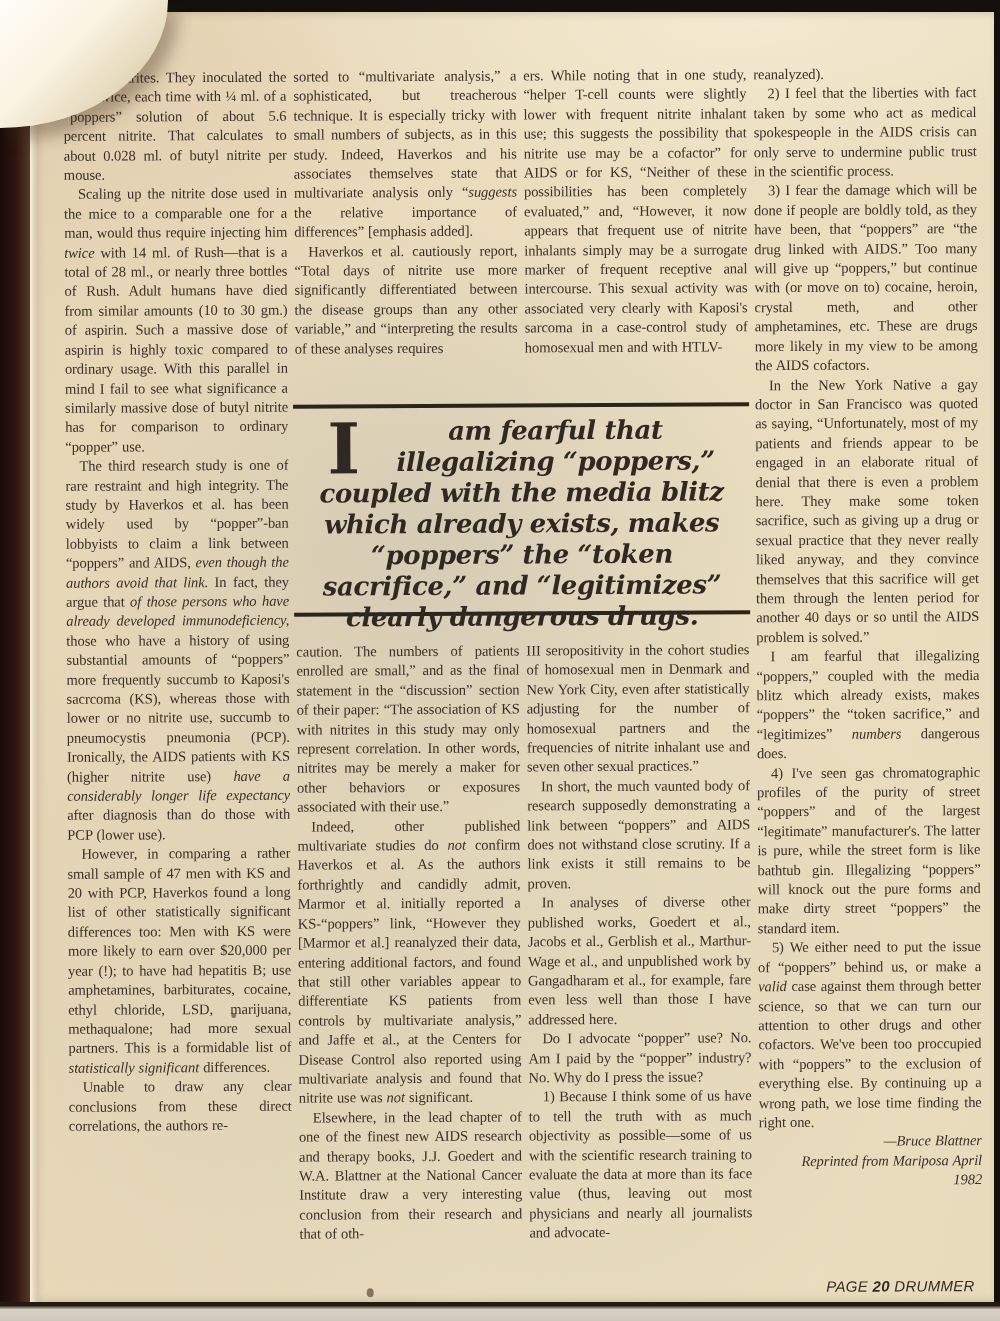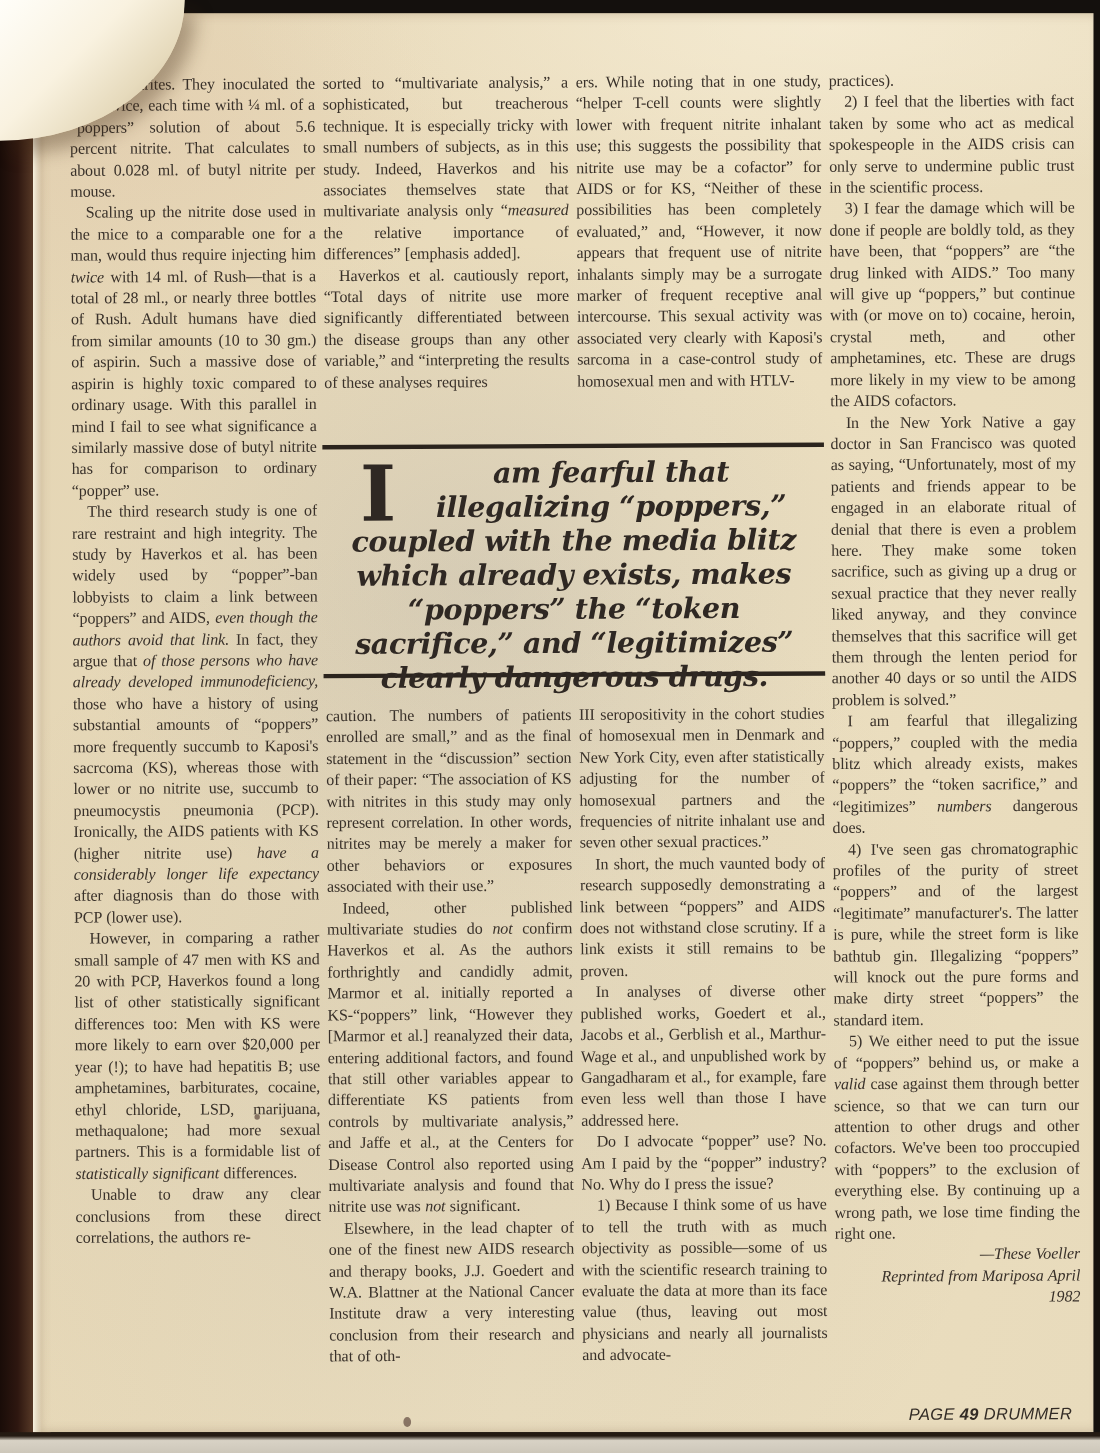--- a/index.html
+++ b/index.html
@@ -88,21 +88,21 @@
     <div class="content">
 
       <div class="col col1">
           <p><span>fects of nitrites. They inoculated the mice twice, each time with ¼ ml. of a “poppers” solution of about 5.6 percent nitrite. That calculates to about 0.028 ml. of butyl nitrite per mouse.</span></p>
           <p class="indent"><span>Scaling up the nitrite dose used in the mice to a comparable one for a man, would thus require injecting him </span><span class="it">twice</span><span> with 14 ml. of Rush—that is a total of 28 ml., or nearly three bottles of Rush. Adult humans have died from similar amounts (10 to 30 gm.) of aspirin. Such a massive dose of aspirin is highly toxic compared to ordinary usage. With this parallel in mind I fail to see what significance a similarly massive dose of butyl nitrite has for comparison to ordinary “popper” use.</span></p>
           <p class="indent"><span>The third research study is one of rare restraint and high integrity. The study by Haverkos et al. has been widely used by “popper”-ban lobbyists to claim a link between “poppers” and AIDS, </span><span class="it">even though the authors avoid that link.</span><span> In fact, they argue that </span><span class="it">of those persons who have already developed immunodeficiency,</span><span> those who have a history of using substantial amounts of “poppers” more frequently succumb to Kaposi's sacrcoma (KS), whereas those with lower or no nitrite use, succumb to pneumocystis pneumonia (PCP). Ironically, the AIDS patients with KS (higher nitrite use) </span><span class="it">have a considerably longer life expectancy</span><span> after diagnosis than do those with PCP (lower use).</span></p>
           <p class="indent"><span>However, in comparing a rather small sample of 47 men with KS and 20 with PCP, Haverkos found a long list of other statistically significant differences too: Men with KS were more likely to earn over $20,000 per year (!); to have had hepatitis B; use amphetamines, barbiturates, cocaine, ethyl chloride, LSD, marijuana, methaqualone; had more sexual partners. This is a formidable list of </span><span class="it">statistically significant</span><span> differences.</span></p>
           <p class="indent"><span>Unable to draw any clear conclusions from these direct correlations, the authors re-</span></p>
         </div>
       <div class="col col2a">
-          <p><span>sorted to “multivariate analysis,” a sophisticated, but treacherous technique. It is especially tricky with small numbers of subjects, as in this study. Indeed, Haverkos and his associates themselves state that multivariate analysis only “</span><span class="it">measured</span><span> the relative importance of differences” [emphasis added].</span></p>
+          <p><span>sorted to “multivariate analysis,” a sophisticated, but treacherous technique. It is especially tricky with small numbers of subjects, as in this study. Indeed, Haverkos and his associates themselves state that multivariate analysis only “</span><span class="it">suggests</span><span> the relative importance of differences” [emphasis added].</span></p>
           <p class="indent"><span>Haverkos et al. cautiously report, “Total days of nitrite use more significantly differentiated between the disease groups than any other variable,” and “interpreting the results of these analyses requires</span></p>
         </div>
       <div class="col col3a">
           <p><span>ers. While noting that in one study, “helper T-cell counts were slightly lower with frequent nitrite inhalant use; this suggests the possibility that nitrite use may be a cofactor” for AIDS or for KS, “Neither of these possibilities has been completely evaluated,” and, “However, it now appears that frequent use of nitrite inhalants simply may be a surrogate marker of frequent receptive anal intercourse. This sexual activity was associated very clearly with Kaposi's sarcoma in a case-control study of homosexual men and with HTLV-</span></p>
         </div>
 
       <div class="quote">
         <span class="dropcap">I</span><span>am fearful that illegalizing “poppers,” coupled with the media blitz which already exists, makes “poppers” the “token sacrifice,” and “legitimizes” clearly dangerous drugs.</span>
       </div>
 
@@ -112,35 +112,35 @@
           <p class="indent"><span>Elsewhere, in the lead chapter of one of the finest new AIDS research and therapy books, J.J. Goedert and W.A. Blattner at the National Cancer Institute draw a very interesting conclusion from their research and that of oth-</span></p>
         </div>
       <div class="col col3b">
           <p><span>III seropositivity in the cohort studies of homosexual men in Denmark and New York City, even after statistically adjusting for the number of homosexual partners and the frequencies of nitrite inhalant use and seven other sexual practices.”</span></p>
           <p class="indent"><span>In short, the much vaunted body of research supposedly demonstrating a link between “poppers” and AIDS does not withstand close scrutiny. If a link exists it still remains to be proven.</span></p>
           <p class="indent"><span>In analyses of diverse other published works, Goedert et al., Jacobs et al., Gerblish et al., Marthur-Wage et al., and unpublished work by Gangadharam et al., for example, fare even less well than those I have addressed here.</span></p>
           <p class="indent"><span>Do I advocate “popper” use? No. Am I paid by the “popper” industry? No. Why do I press the issue?</span></p>
           <p class="indent"><span>1) Because I think some of us have to tell the truth with as much objectivity as possible—some of us with the scientific research training to evaluate the data at more than its face value (thus, leaving out most physicians and nearly all journalists and advocate-</span></p>
         </div>
       <div class="col col4">
-          <p><span>practices).</span></p>
+          <p><span>reanalyzed).</span></p>
           <p class="indent"><span>2) I feel that the liberties with fact taken by some who act as medical spokespeople in the AIDS crisis can only serve to undermine public trust in the scientific process.</span></p>
           <p class="indent"><span>3) I fear the damage which will be done if people are boldly told, as they have been, that “poppers” are “the drug linked with AIDS.” Too many will give up “poppers,” but continue with (or move on to) cocaine, heroin, crystal meth, and other amphetamines, etc. These are drugs more likely in my view to be among the AIDS cofactors.</span></p>
           <p class="indent"><span>In the New York Native a gay doctor in San Francisco was quoted as saying, “Unfortunately, most of my patients and friends appear to be engaged in an elaborate ritual of denial that there is even a problem here. They make some token sacrifice, such as giving up a drug or sexual practice that they never really liked anyway, and they convince themselves that this sacrifice will get them through the lenten period for another 40 days or so until the AIDS problem is solved.”</span></p>
           <p class="indent"><span>I am fearful that illegalizing “poppers,” coupled with the media blitz which already exists, makes “poppers” the “token sacrifice,” and “legitimizes” </span><span class="it">numbers</span><span> dangerous does.</span></p>
           <p class="indent"><span>4) I've seen gas chromatographic profiles of the purity of street “poppers” and of the largest “legitimate” manufacturer's. The latter is pure, while the street form is like bathtub gin. Illegalizing “poppers” will knock out the pure forms and make dirty street “poppers” the standard item.</span></p>
           <p class="indent"><span>5) We either need to put the issue of “poppers” behind us, or make a </span><span class="it">valid</span><span> case against them through better science, so that we can turn our attention to other drugs and other cofactors. We've been too proccupied with “poppers” to the exclusion of everything else. By continuing up a wrong path, we lose time finding the right one.</span></p>
-          <p class="right"><span class="it">—These Voeller</span></p>
+          <p class="right"><span class="it">—Bruce Blattner</span></p>
           <p class="right"><span class="it">Reprinted from Mariposa April</span></p>
           <p class="right"><span class="it">1982</span></p>
         </div>
 
       <div class="footer footer-left"><span>ISSUE </span><b>99</b><span> DRUMMER</span></div>
 
-      <div class="footer footer-right"><span>PAGE </span><b>49</b><span> DRUMMER</span></div>
+      <div class="footer footer-right"><span>PAGE </span><b>20</b><span> DRUMMER</span></div>
 
       <div class="speck speck1"></div>
       <div class="speck speck2"></div>
     </div>
   </div>
 
   <div class="curl"></div>
   <div class="bottom-sliver"></div>
 </div>
 

